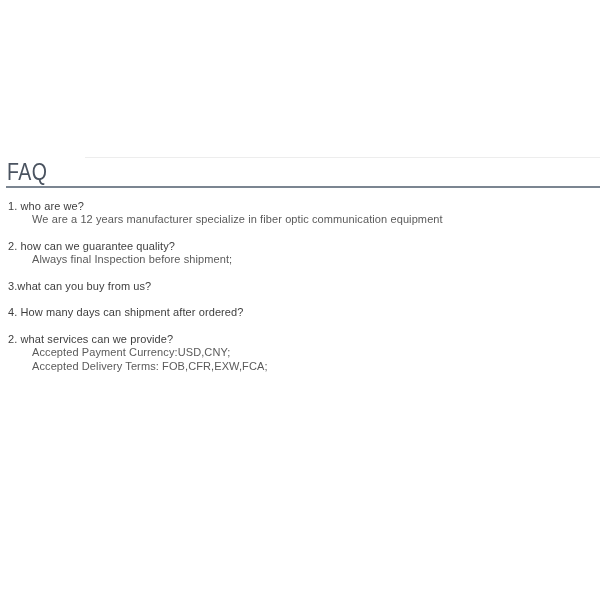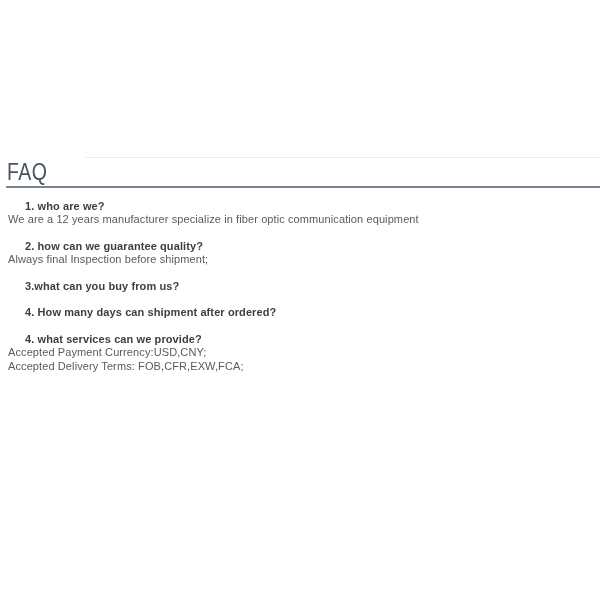--- a/index.html
+++ b/index.html
@@ -42,28 +42,28 @@
     background:var(--rule-color);
   }
   .qa-list{
     position:absolute;
     left:8px;right:4px;top:200px;
     font-size:11px;
     line-height:13.3px;
   }
   .qa-item{margin:0 0 13.3px 0;}
   .qa-question{
-    font-weight:700;
+    font-weight:400;
     color:var(--question-color);
     letter-spacing:0.1px;
-    margin-left:17px;
   }
   .qa-answer{
     color:var(--answer-color);
     letter-spacing:0.1px;
+    margin-left:24px;
   }
 </style>
 </head>
 <body>
 
 <div>
   <div class="prev-section-divider"></div>
   <h2 class="faq-title">FAQ</h2>
   <div class="title-rule"></div>
   <div class="qa-list" id="qa-list">
@@ -83,20 +83,20 @@
 
   <div class="qa-item">
     <div class="qa-question">3.what can you buy from us?</div>
   </div>
 
   <div class="qa-item">
     <div class="qa-question">4. How many days can shipment after ordered?</div>
   </div>
 
   <div class="qa-item">
-    <div class="qa-question">4. what services can we provide?</div>
+    <div class="qa-question">2. what services can we provide?</div>
     <div class="qa-answers">
           <div class="qa-answer">Accepted Payment Currency:USD,CNY;</div>
           <div class="qa-answer">Accepted Delivery Terms: FOB,CFR,EXW,FCA;</div>
         </div>
   </div>
 </div>
 </div>
 
 </body></html>

